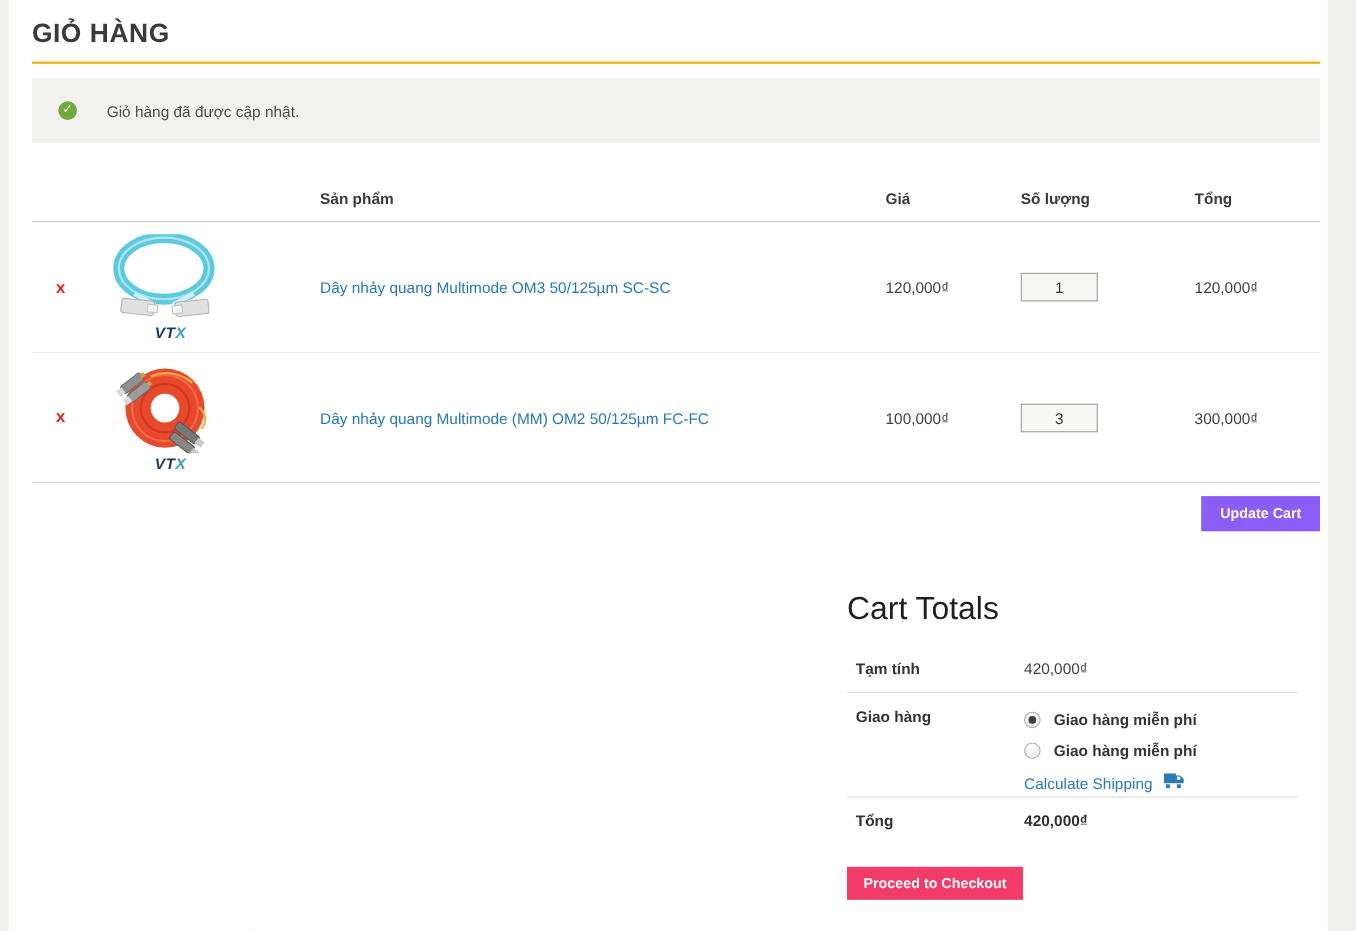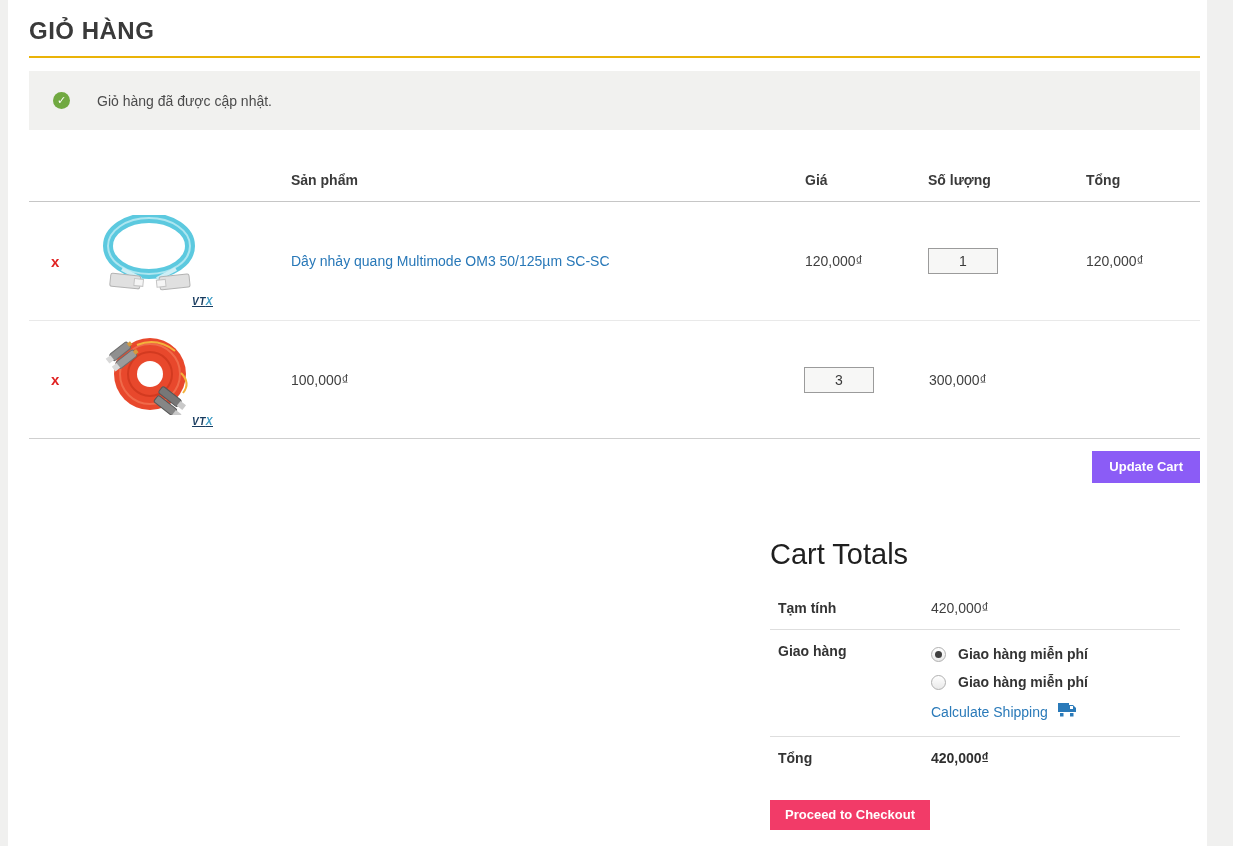--- a/index.html
+++ b/index.html
@@ -67,22 +67,22 @@
   .qty-input {
     width:70px; height:26px;
     border:1px solid #9b9b9b;
     background:#f7f7f6;
     text-align:center; font-size:14px; color:#3a3a3a;
     font-family:"Liberation Sans","DejaVu Sans",sans-serif;
   }
 
   
   .product-figure { width:120px; margin-left:14px; cursor:pointer; }
-  .vtx-logo { display:block; text-align:right; padding-right:4px; margin-top:-2px;
-    font-size:10px; font-weight:700; color:#173a5e; font-style:italic; letter-spacing:.5px;text-decoration:underline; }
+  .vtx-logo { display:block; text-align:center; padding-right:4px; margin-top:-2px;
+    font-size:14px; font-weight:700; color:#173a5e; font-style:italic; letter-spacing:.5px; }
   .vtx-logo .x { color:#3d9bc4; }
 
   
   .update-wrap { margin:12px 8px 0 8px; width:1171px; text-align:right; }
   .update-cart-btn {
     display:inline-block;
     background:#8b5cf6; color:#fff;
     font-size:13px; font-weight:700;
     height:32px; line-height:32px; padding:0 17px;
     border:none; cursor:pointer;
@@ -93,21 +93,21 @@
   .totals { width:410px; margin:55px 14px 0 auto; }
   .totals-title {
     margin:0 0 16px 0;
     font-size:29px; font-weight:400; color:#1f1f1f;
     font-family:"Liberation Sans","DejaVu Sans",sans-serif;
   }
   .totals-row { display:grid; grid-template-columns:153px 1fr; padding:13px 0 13px 8px; }
   .totals-row .t-label { font-size:14px; font-weight:700; color:#333; }
   .totals-row .t-value { font-size:14px; color:#3f3f3f; }
   .totals-row.subtotal { border-bottom:1px solid #dedede; }
-  .totals-row.shipping { border-bottom:1px solid #dedede; padding-bottom:16px; }
+  .totals-row.shipping { border-bottom:1px solid #dedede; padding-bottom:4px; }
   .totals-row.grand .t-value { font-weight:700; color:#2f2f2f; }
 
   .ship-option { display:flex; align-items:center; height:22px; margin-bottom:6px; }
   .radio {
     width:15px; height:15px; border-radius:50%;
     border:1px solid #b0b0b0;
     background:linear-gradient(#ffffff,#e9e9e9);
     position:relative; cursor:pointer; flex:0 0 auto;
   }
   .radio.checked::after {
@@ -204,20 +204,23 @@
                 <rect x="2" y="10" width="24" height="8" rx="2" fill="#868686" stroke="#565656"></rect>
                 <rect x="23" y="1" width="7" height="6" fill="#c9c9c9"></rect>
                 <rect x="25" y="11" width="7" height="6" fill="#c9c9c9"></rect>
               </g>
               <path d="M40 12 Q60 4 78 18" stroke="#f3b23c" stroke-width="2" fill="none"></path>
               <path d="M84 40 Q94 50 86 60" stroke="#f3b23c" stroke-width="2" fill="none"></path>
             </svg>
             <span class="vtx-logo"><span>VT</span><span class="x">X</span></span>
           </div>
         </div>
+        <div class="cell">
+          <a class="product-link">Dây nhảy quang Multimode (MM) OM2 50/125µm FC-FC</a>
+        </div>
         <div class="cell price-text">100,000₫</div>
         <div class="cell qty-cell">
           <input class="qty-input" type="text" value="3" style="">
         </div>
         <div class="cell total-text">300,000₫</div>
       </div>
     </div>
 
     <div class="update-wrap">
       <button class="update-cart-btn">Update Cart</button>

